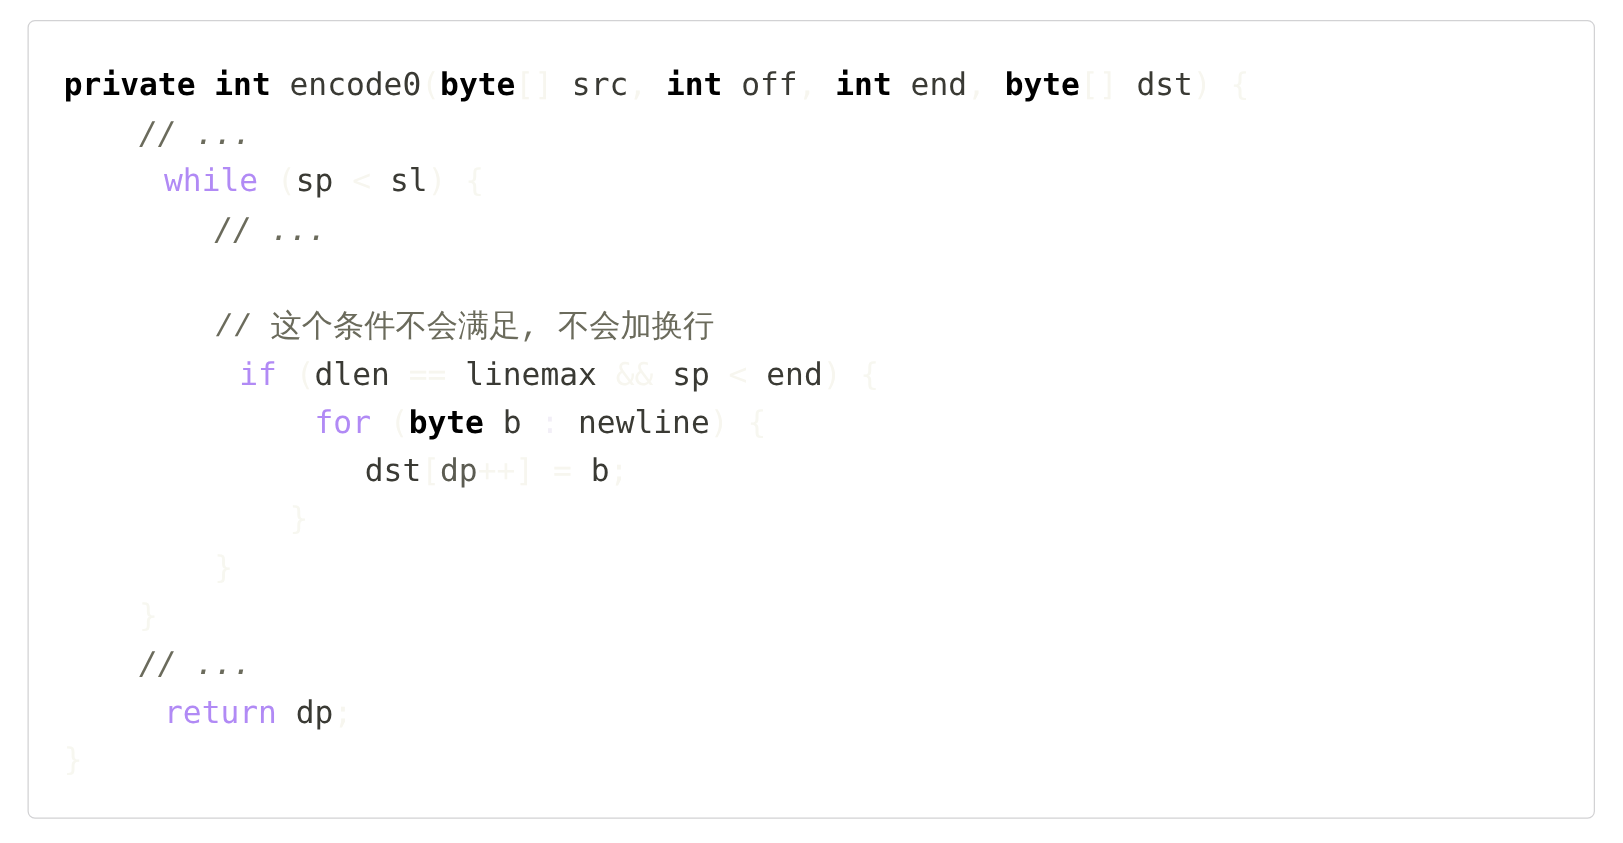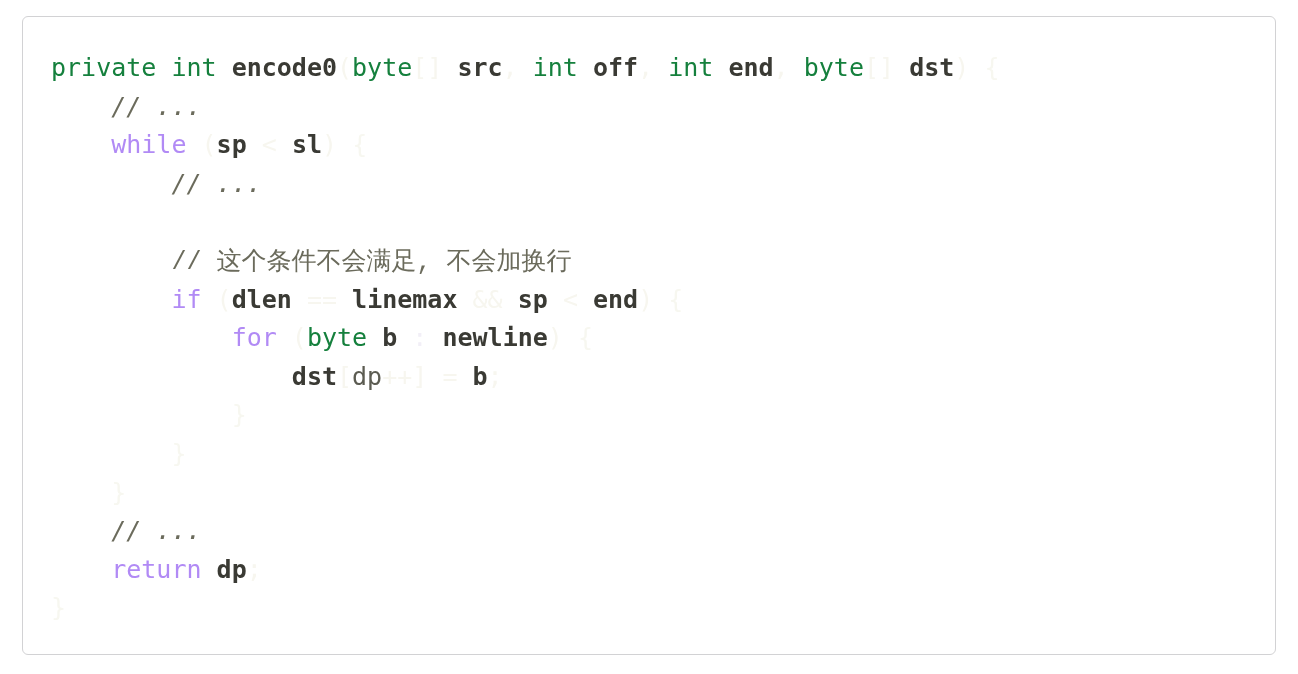--- a/index.html
+++ b/index.html
@@ -43,23 +43,23 @@
     -webkit-font-smoothing: antialiased;
   }
 
   .ln {
     display: block;
     height: 38.6px;
     white-space: pre;
   }
 
   
-  .kw       { color: #15803d; }          
-  .kw2      { color: #b18af5; }          
-  .ident    { color: #3a3a34; font-weight: bold; }          
+  .kw       { color: #000000; font-weight: bold; }          
+  .kw2      { color: #b18af5; margin-left: 20px; }          
+  .ident    { color: #3a3a34; }          
   .ident-d  { color: #5c5c52; }          
   .cmt      { color: #6b6b5c; font-style: italic; }
   .cmt-cn   { color: #6b6b5c; font-family: Liberation Mono, monospace; font-style: normal; }
   .pun      { color: #f7f6ef; }          
   .pun2     { color: #f2eff7; }          
   .brace    { color: #f7f7f0; }          
 </style>
 </head>
 <body>
 

